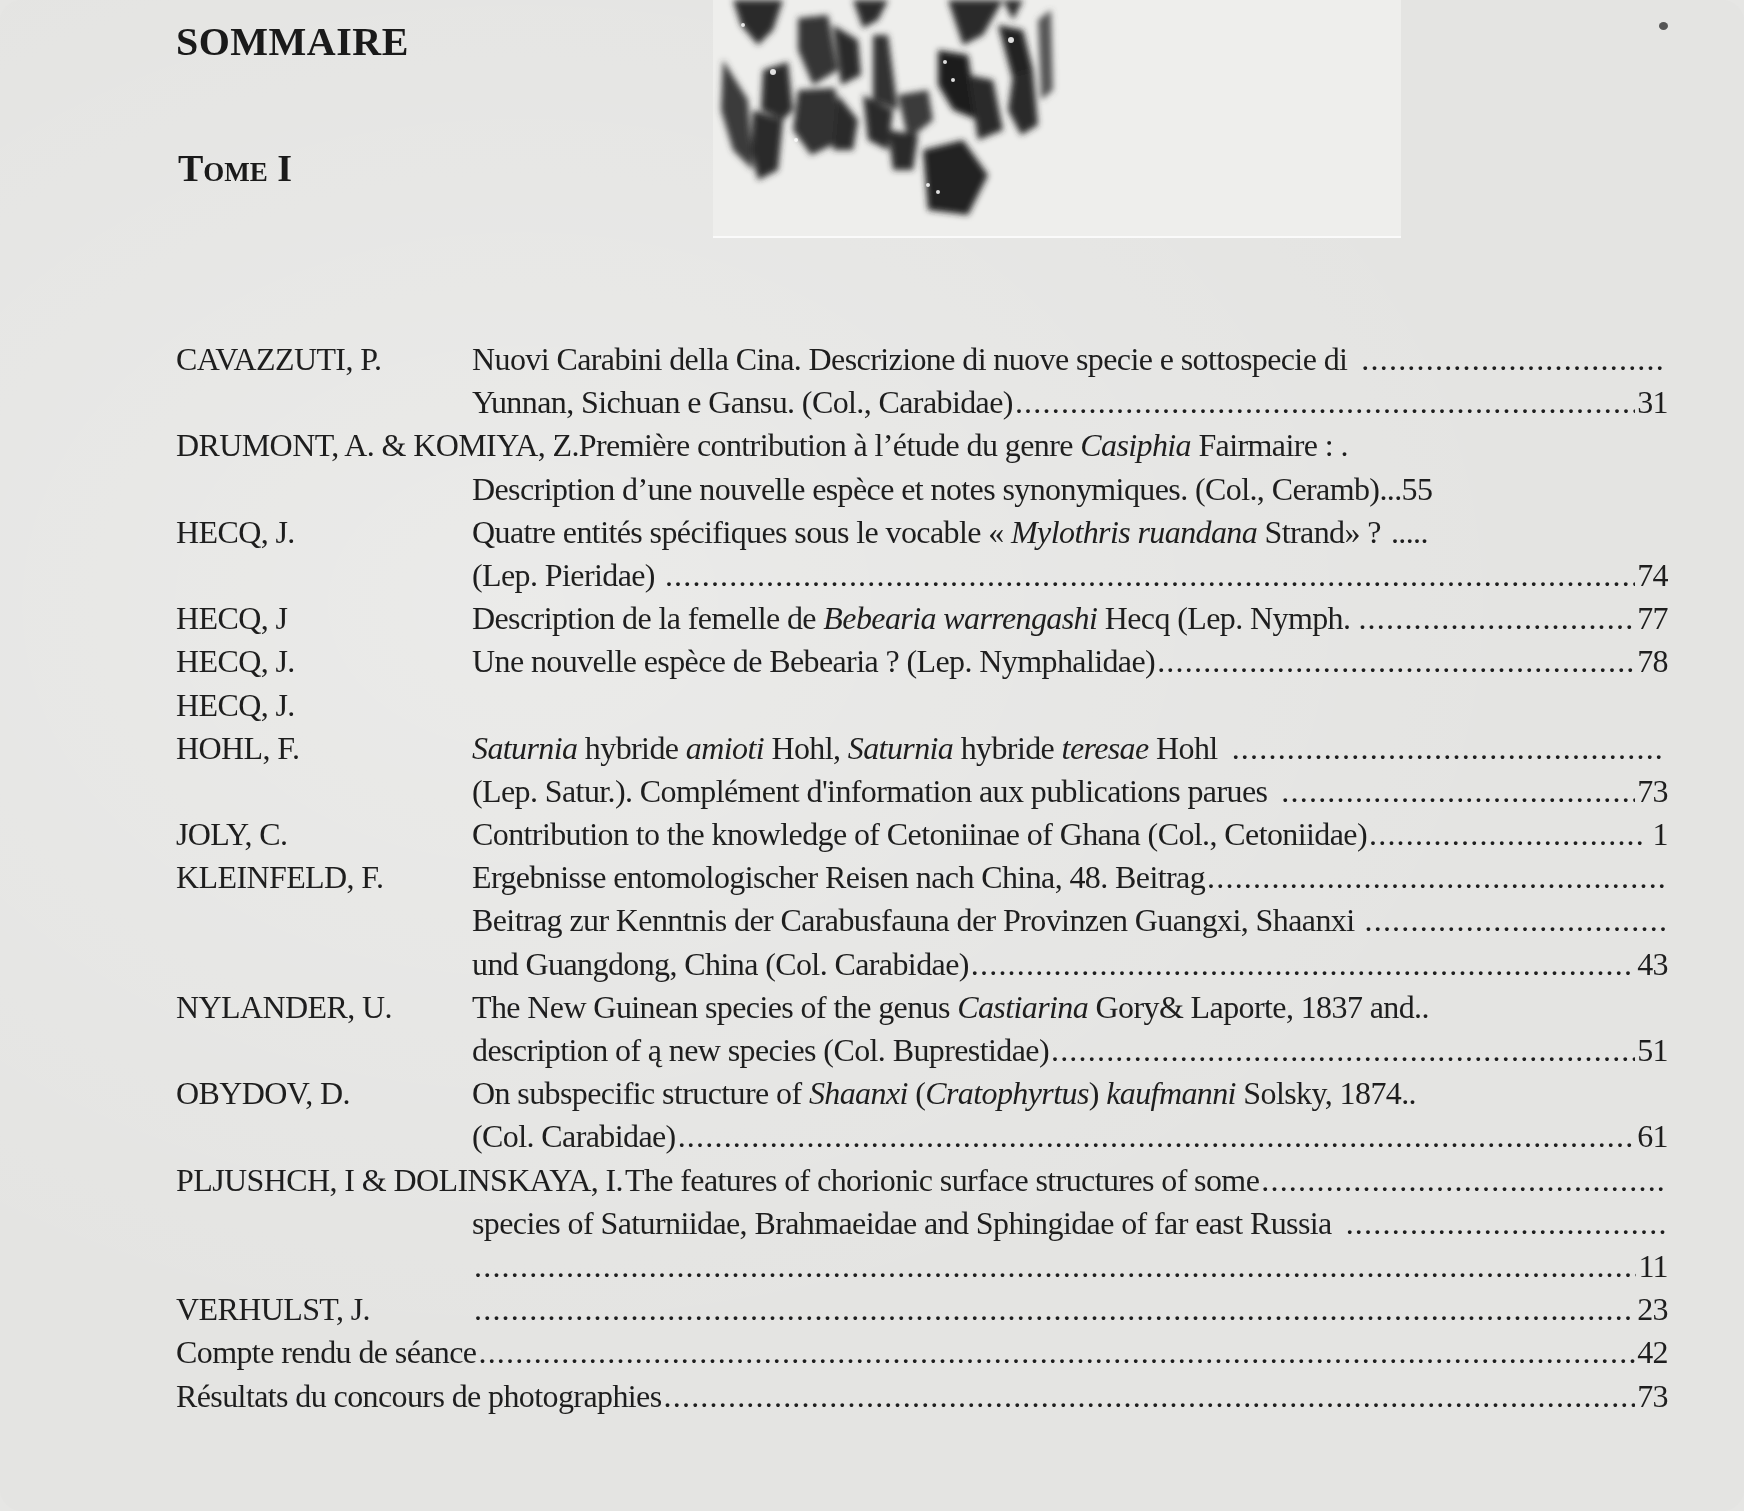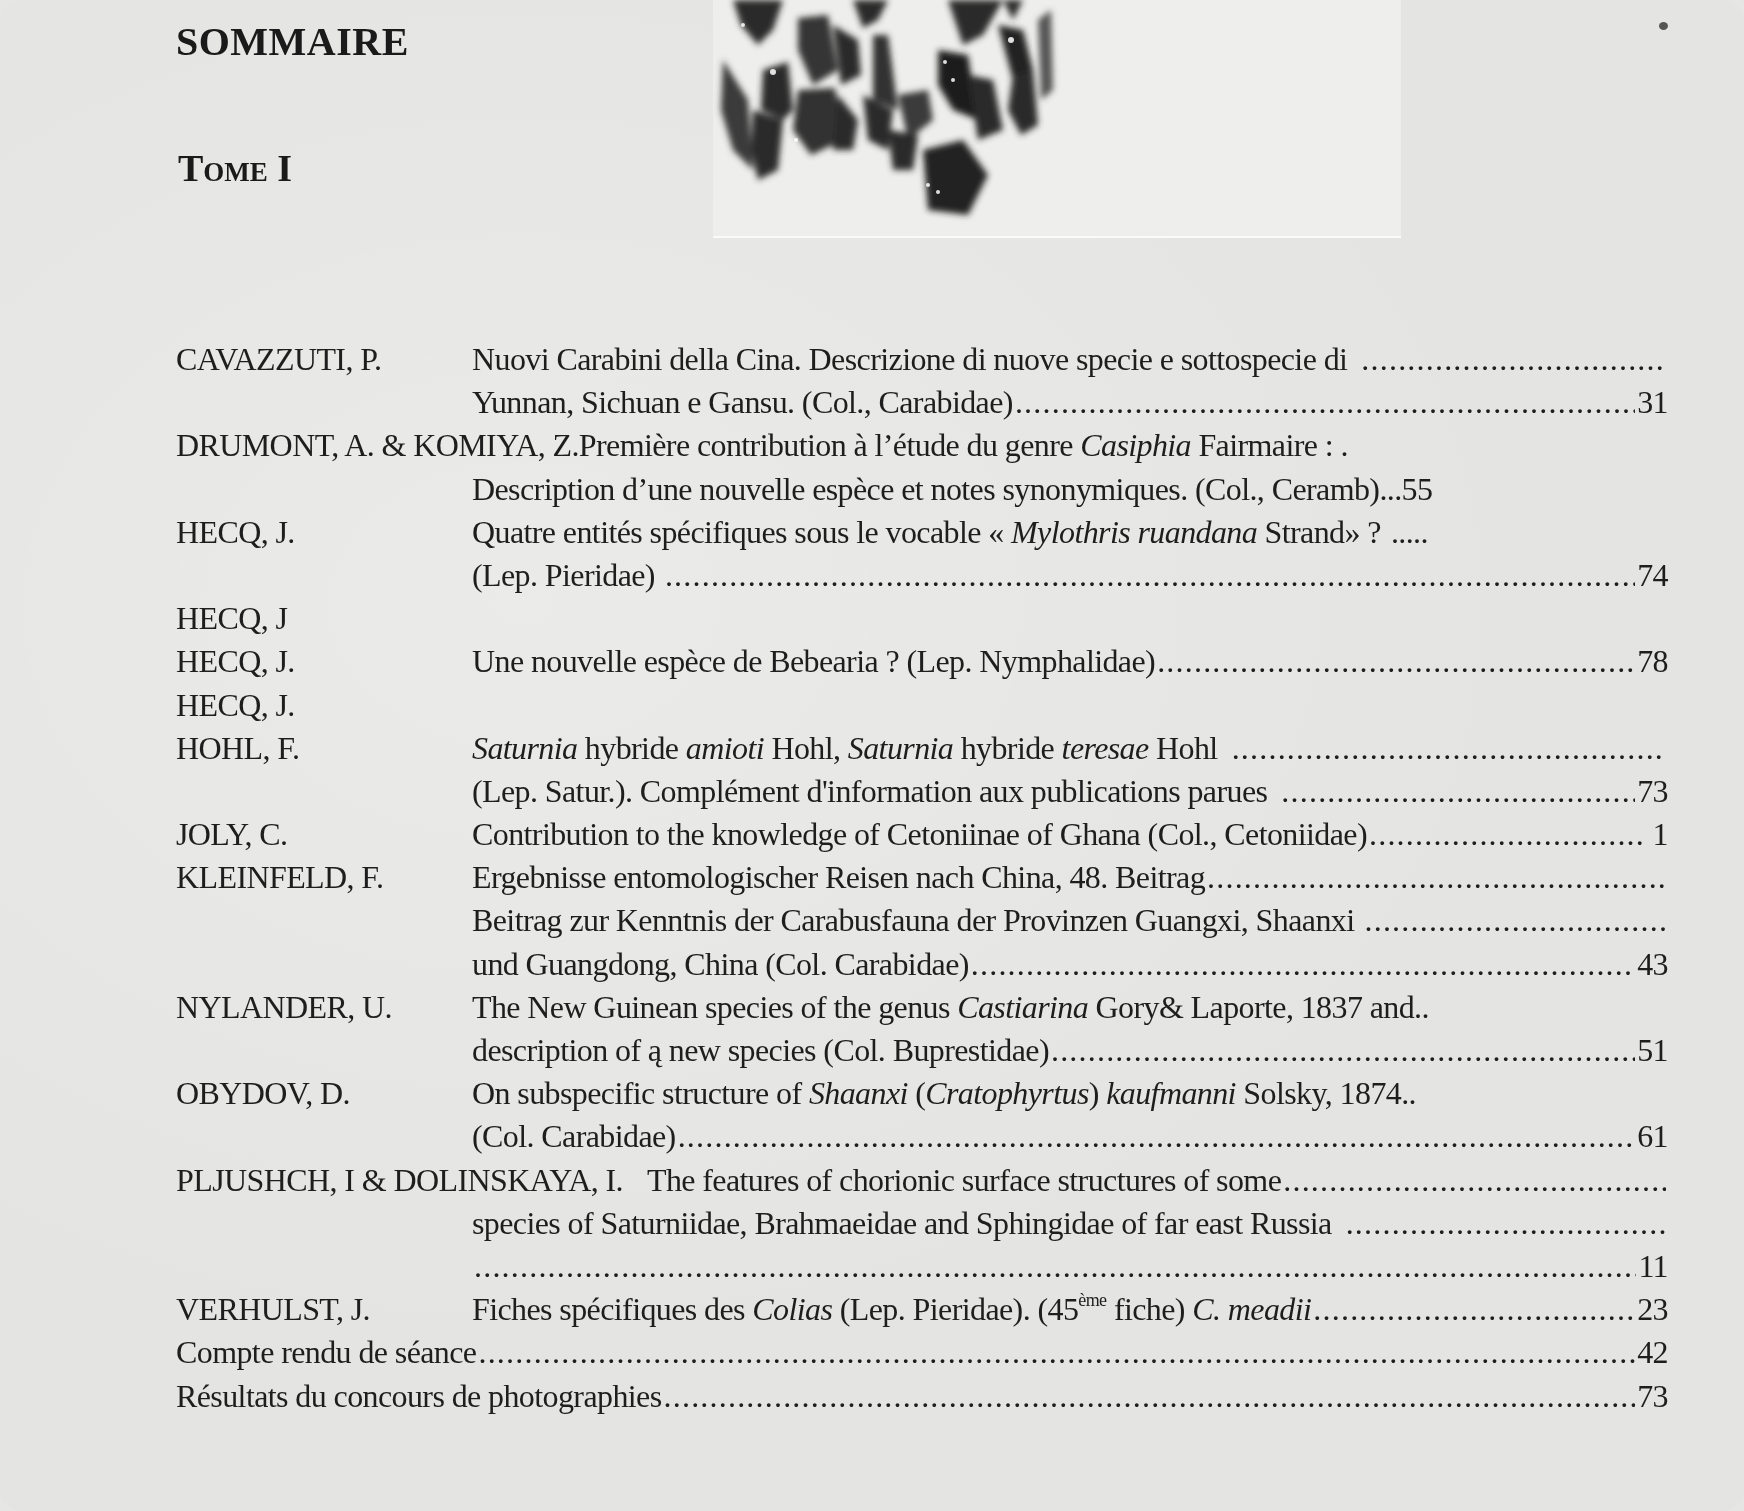--- a/index.html
+++ b/index.html
@@ -206,20 +206,25 @@
     <div class="line">
       <div class="entry">
         <span class="txt">(Lep. Pieridae)</span>
         <span class="lead" style="margin-left:10px"></span>
         <span class="pg">74</span>
       </div>
     </div>
 
     <div class="line">
       <span class="author">HECQ, J</span>
+      <div class="entry">
+        <span class="txt"><span>Description de la femelle de </span><i>Bebearia warrengashi</i><span> Hecq (Lep. Nymph.</span></span>
+        <span class="lead" style="margin-left:8px"></span>
+        <span class="pg">77</span>
+      </div>
     </div>
 
     <div class="line">
       <span class="author">HECQ, J.</span>
       <div class="entry">
         <span class="txt">Une nouvelle espèce de Bebearia ? (Lep. Nymphalidae)</span>
         <span class="lead"></span>
         <span class="pg">78</span>
       </div>
     </div>
@@ -299,41 +304,40 @@
       <div class="entry">
         <span class="txt">(Col. Carabidae)</span>
         <span class="lead"></span>
         <span class="pg">61</span>
       </div>
     </div>
 
     <div class="line">
       <div class="entry full">
         <span class="txt">PLJUSHCH, I &amp; DOLINSKAYA, I.</span>
-        <span class="txt" style="margin-left:24px">The features of chorionic surface structures of some</span>
+        <span class="txt" style="margin-left:2px">The features of chorionic surface structures of some</span>
         <span class="lead"></span>
       </div>
     </div>
     <div class="line">
       <div class="entry">
         <span class="txt">species of Saturniidae, Brahmaeidae and Sphingidae of far east Russia </span>
         <span class="lead" style="margin-left:14px"></span>
       </div>
     </div>
     <div class="line">
       <div class="entry">
         <span class="lead"></span>
         <span class="pg">11</span>
       </div>
     </div>
 
     <div class="line">
       <span class="author">VERHULST, J.</span>
       <div class="entry">
-        <span class="txt"><span>Fiches spécifiques des </span><i>Colias</i><span> (Lep. Pieridae). (45</span><sup>ème</sup><span> fiche) </span><i>C. meadii</i></span>
         <span class="lead"></span>
         <span class="pg">23</span>
       </div>
     </div>
 
     <div class="line">
       <div class="entry full">
         <span class="txt">Compte rendu de séance</span>
         <span class="lead"></span>
         <span class="pg">42</span>

